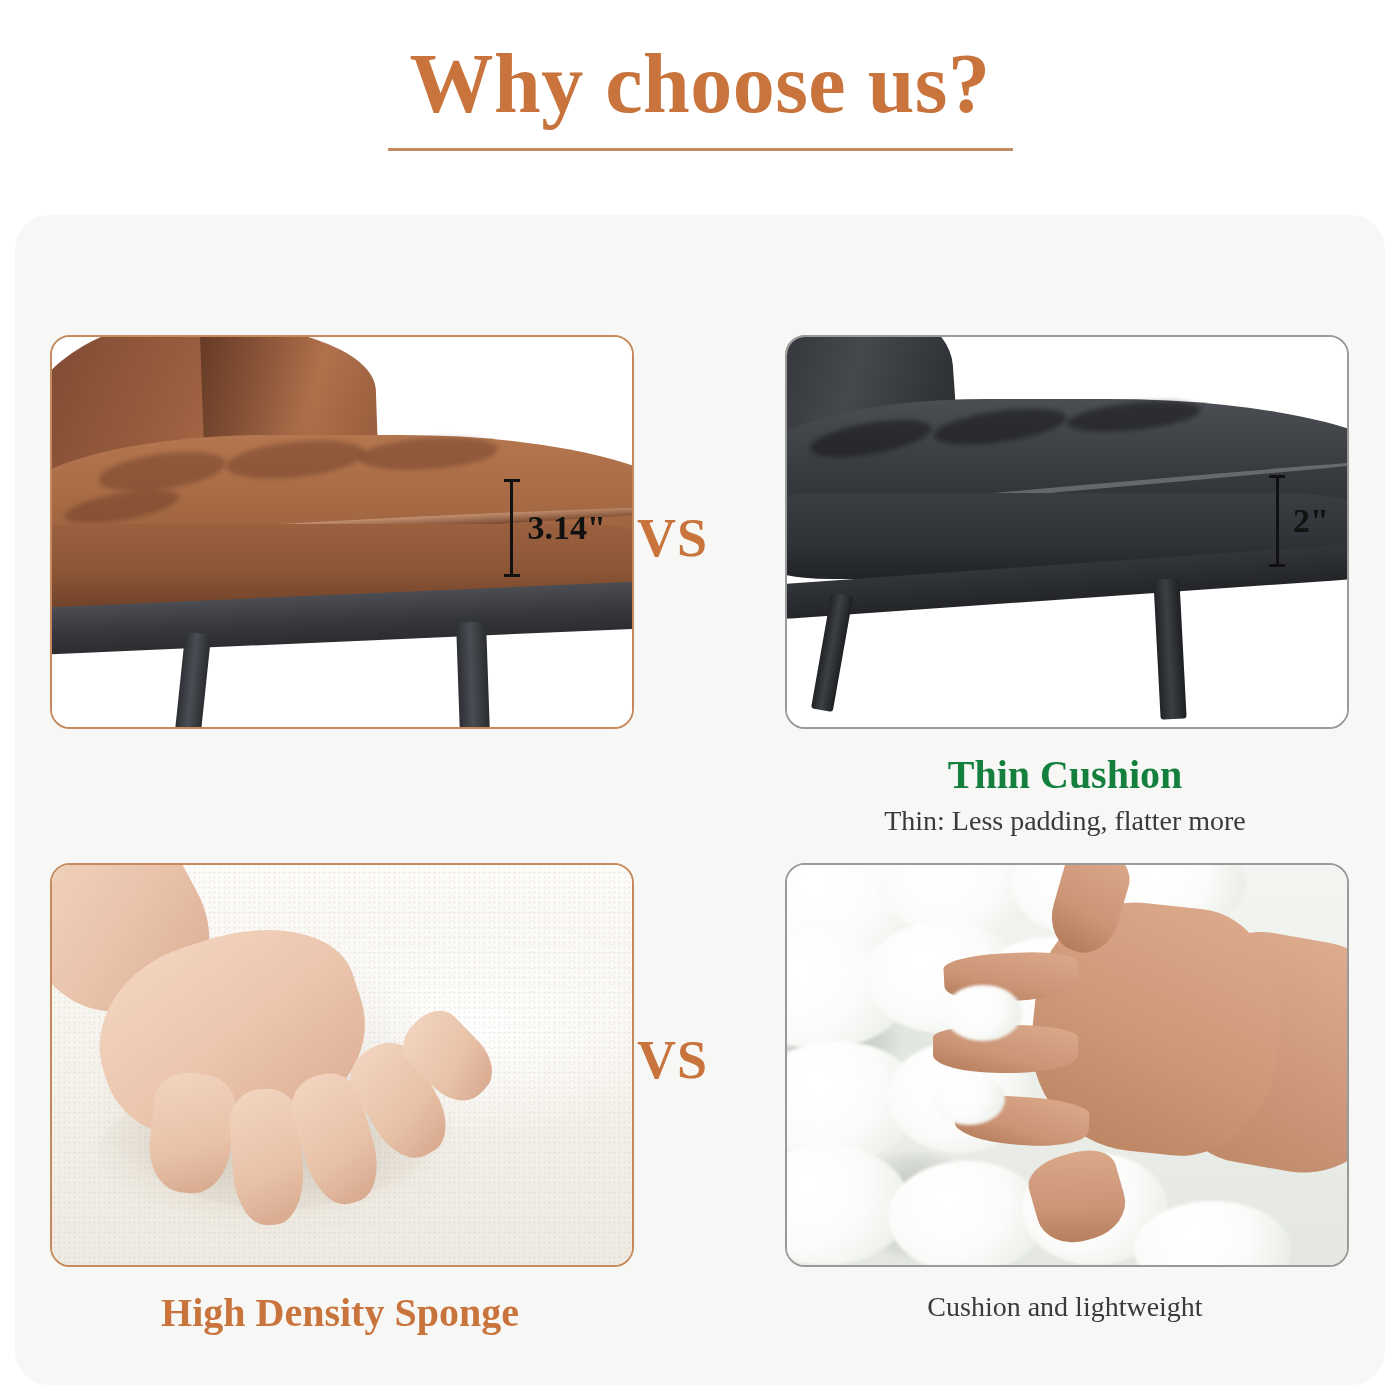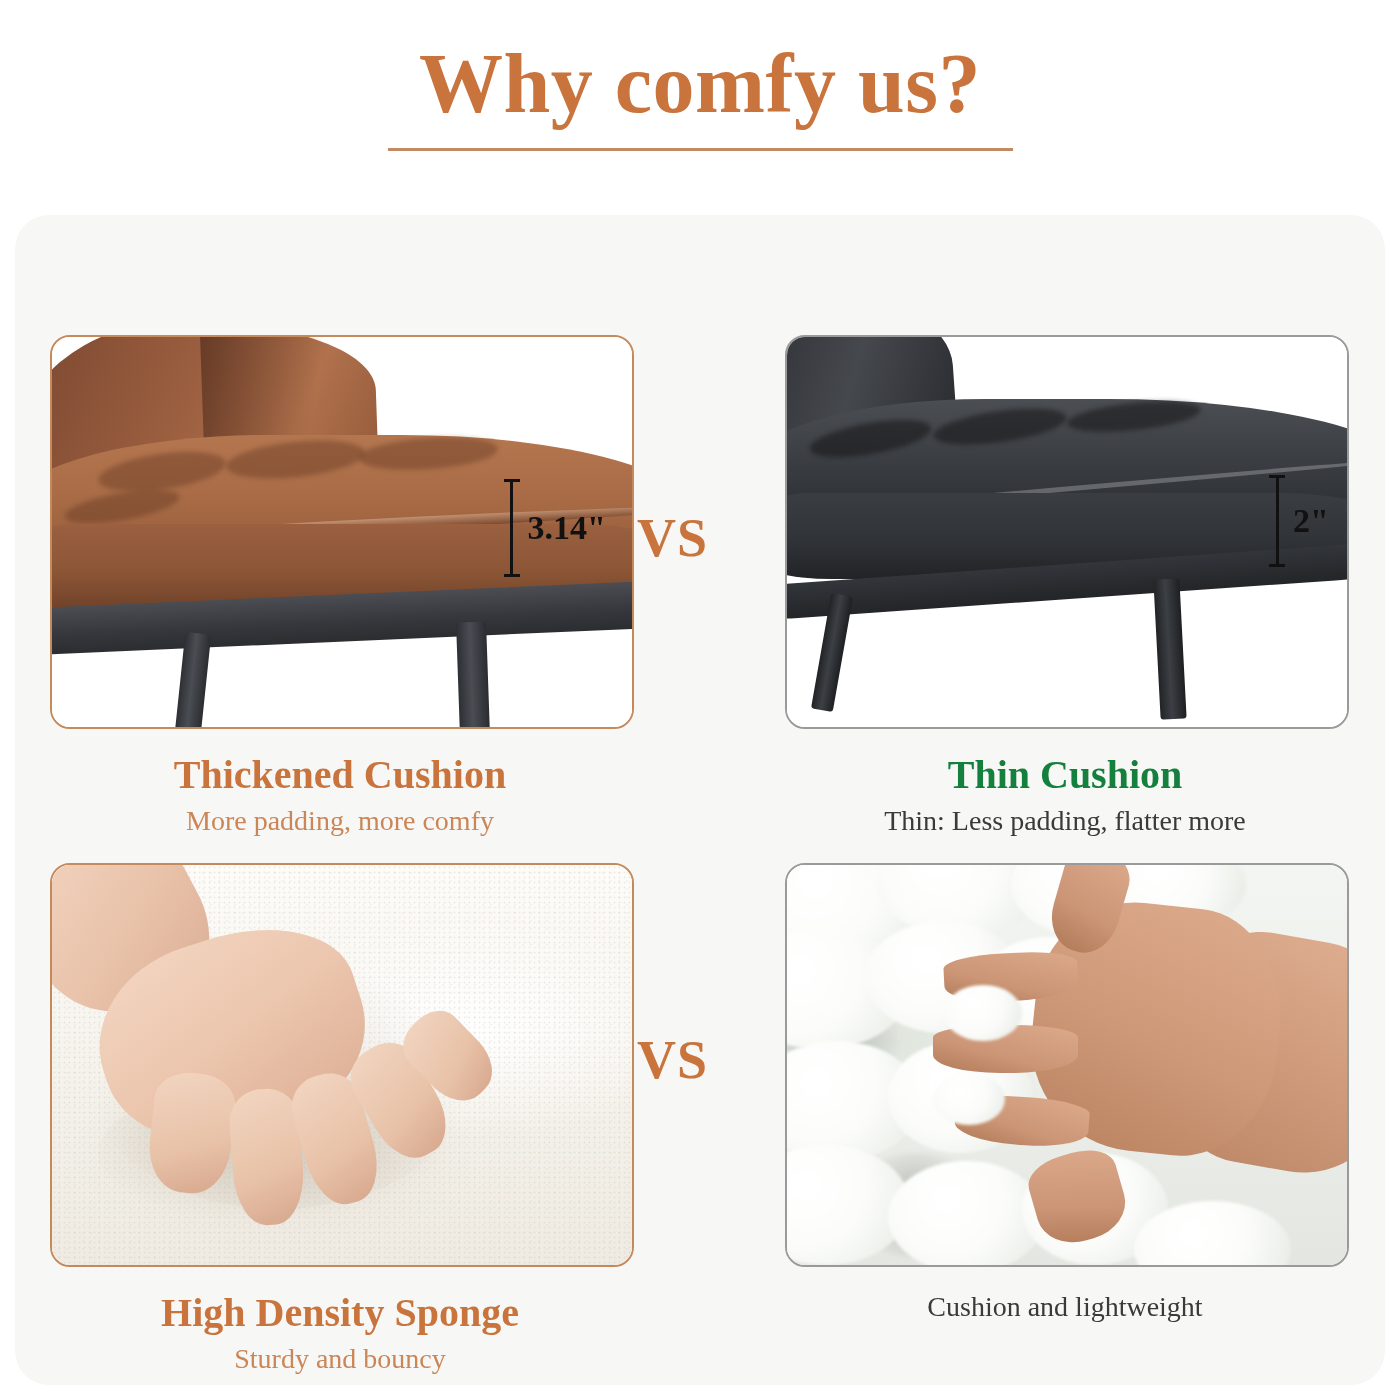--- a/index.html
+++ b/index.html
@@ -434,21 +434,21 @@
     letter-spacing: 1px;
     text-align: right;
   }
   .vs-r1 { left: 622px; top: 296px; }
   .vs-r2 { left: 622px; top: 818px; }
 </style>
 </head>
 <body>
 
 <div class="title-block">
-  <div class="page-title">Why comfy us?</div>
+  <div class="page-title">Why choose us?</div>
   <div class="title-rule"></div>
 </div>
 
 <div class="compare-card">
 
 
   <div class="cmp-row row-1">
 
     <div class="cmp-side left">
       <div class="photo-frame ours frame-r1">
@@ -468,24 +468,20 @@
         </div>
         <div class="measure measure-ours">
           <div class="measure-bar">
             <div class="mb-cap top"></div>
             <div class="mb-line"></div>
             <div class="mb-cap bot"></div>
           </div>
           <div class="measure-text">3.14"</div>
         </div>
       </div>
-      <div class="caption ours">
-        <div class="caption-title">Thickened Cushion</div>
-        <div class="caption-sub">More padding, more comfy</div>
-      </div>
     </div>
 
     <div class="cmp-side right">
       <div class="photo-frame others frame-r1">
         <div class="photo-inner chair-black">
           <div class="kb-back"></div>
           <div class="kb-seat-top"></div>
           <div class="kb-tuft" style="left:4%;  top:22%; width:22%; height:8%; transform:rotate(-10deg);"></div>
           <div class="kb-tuft" style="left:26%; top:19%; width:24%; height:8%; transform:rotate(-8deg);"></div>
           <div class="kb-tuft" style="left:50%; top:17%; width:24%; height:7%; transform:rotate(-6deg);"></div>
@@ -525,21 +521,20 @@
             <div class="hl-finger hl-f1"></div>
             <div class="hl-finger hl-f2"></div>
             <div class="hl-finger hl-f3"></div>
             <div class="hl-finger hl-f4"></div>
             <div class="hl-finger hl-f5"></div>
           </div>
         </div>
       </div>
       <div class="caption ours">
         <div class="caption-title">High Density Sponge</div>
-        <div class="caption-sub">Sturdy and bouncy</div>
       </div>
     </div>
 
     <div class="cmp-side right">
       <div class="photo-frame others frame-r2">
         <div class="photo-inner fill-scene">
           <div class="fluff-dark" style="left:-6%; top:28%; width:28%; height:30%;"></div>
           <div class="fluff-dark" style="left:10%; top:72%; width:26%; height:26%;"></div>
           <div class="fluff" style="left:-8%; top:-6%; width:34%; height:30%;"></div>
           <div class="fluff" style="left:16%; top:-10%; width:30%; height:28%;"></div>

